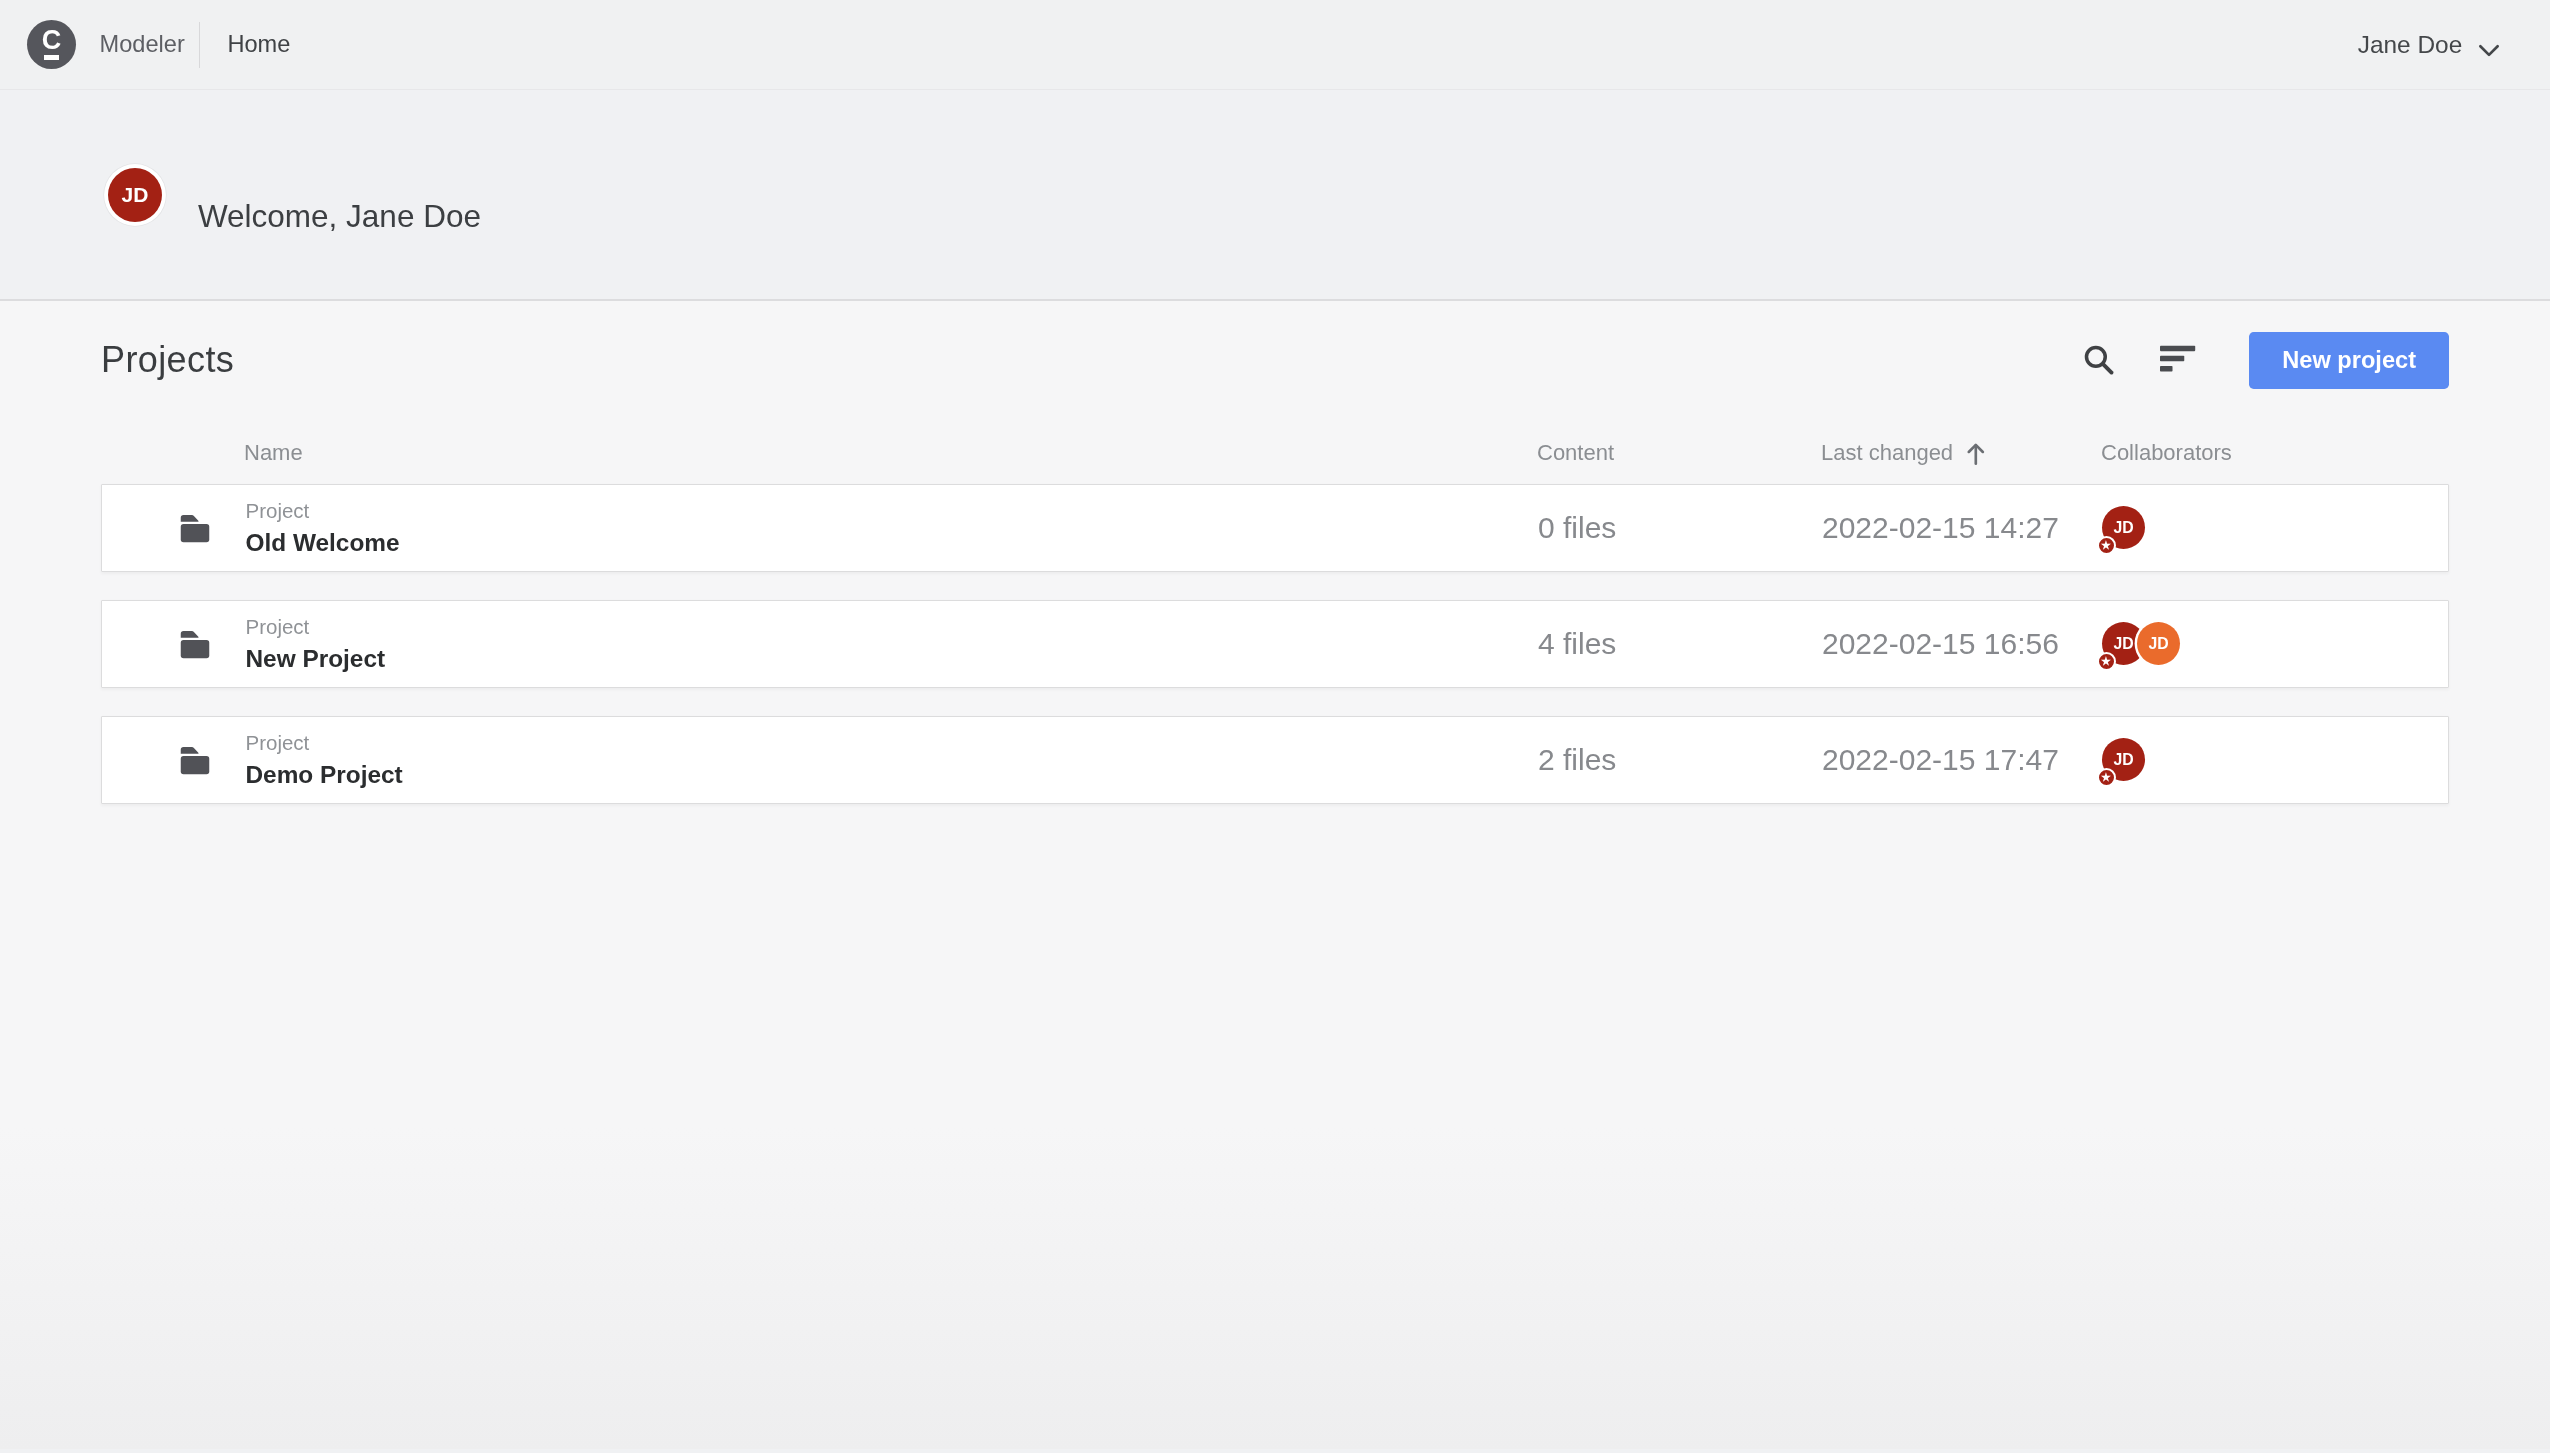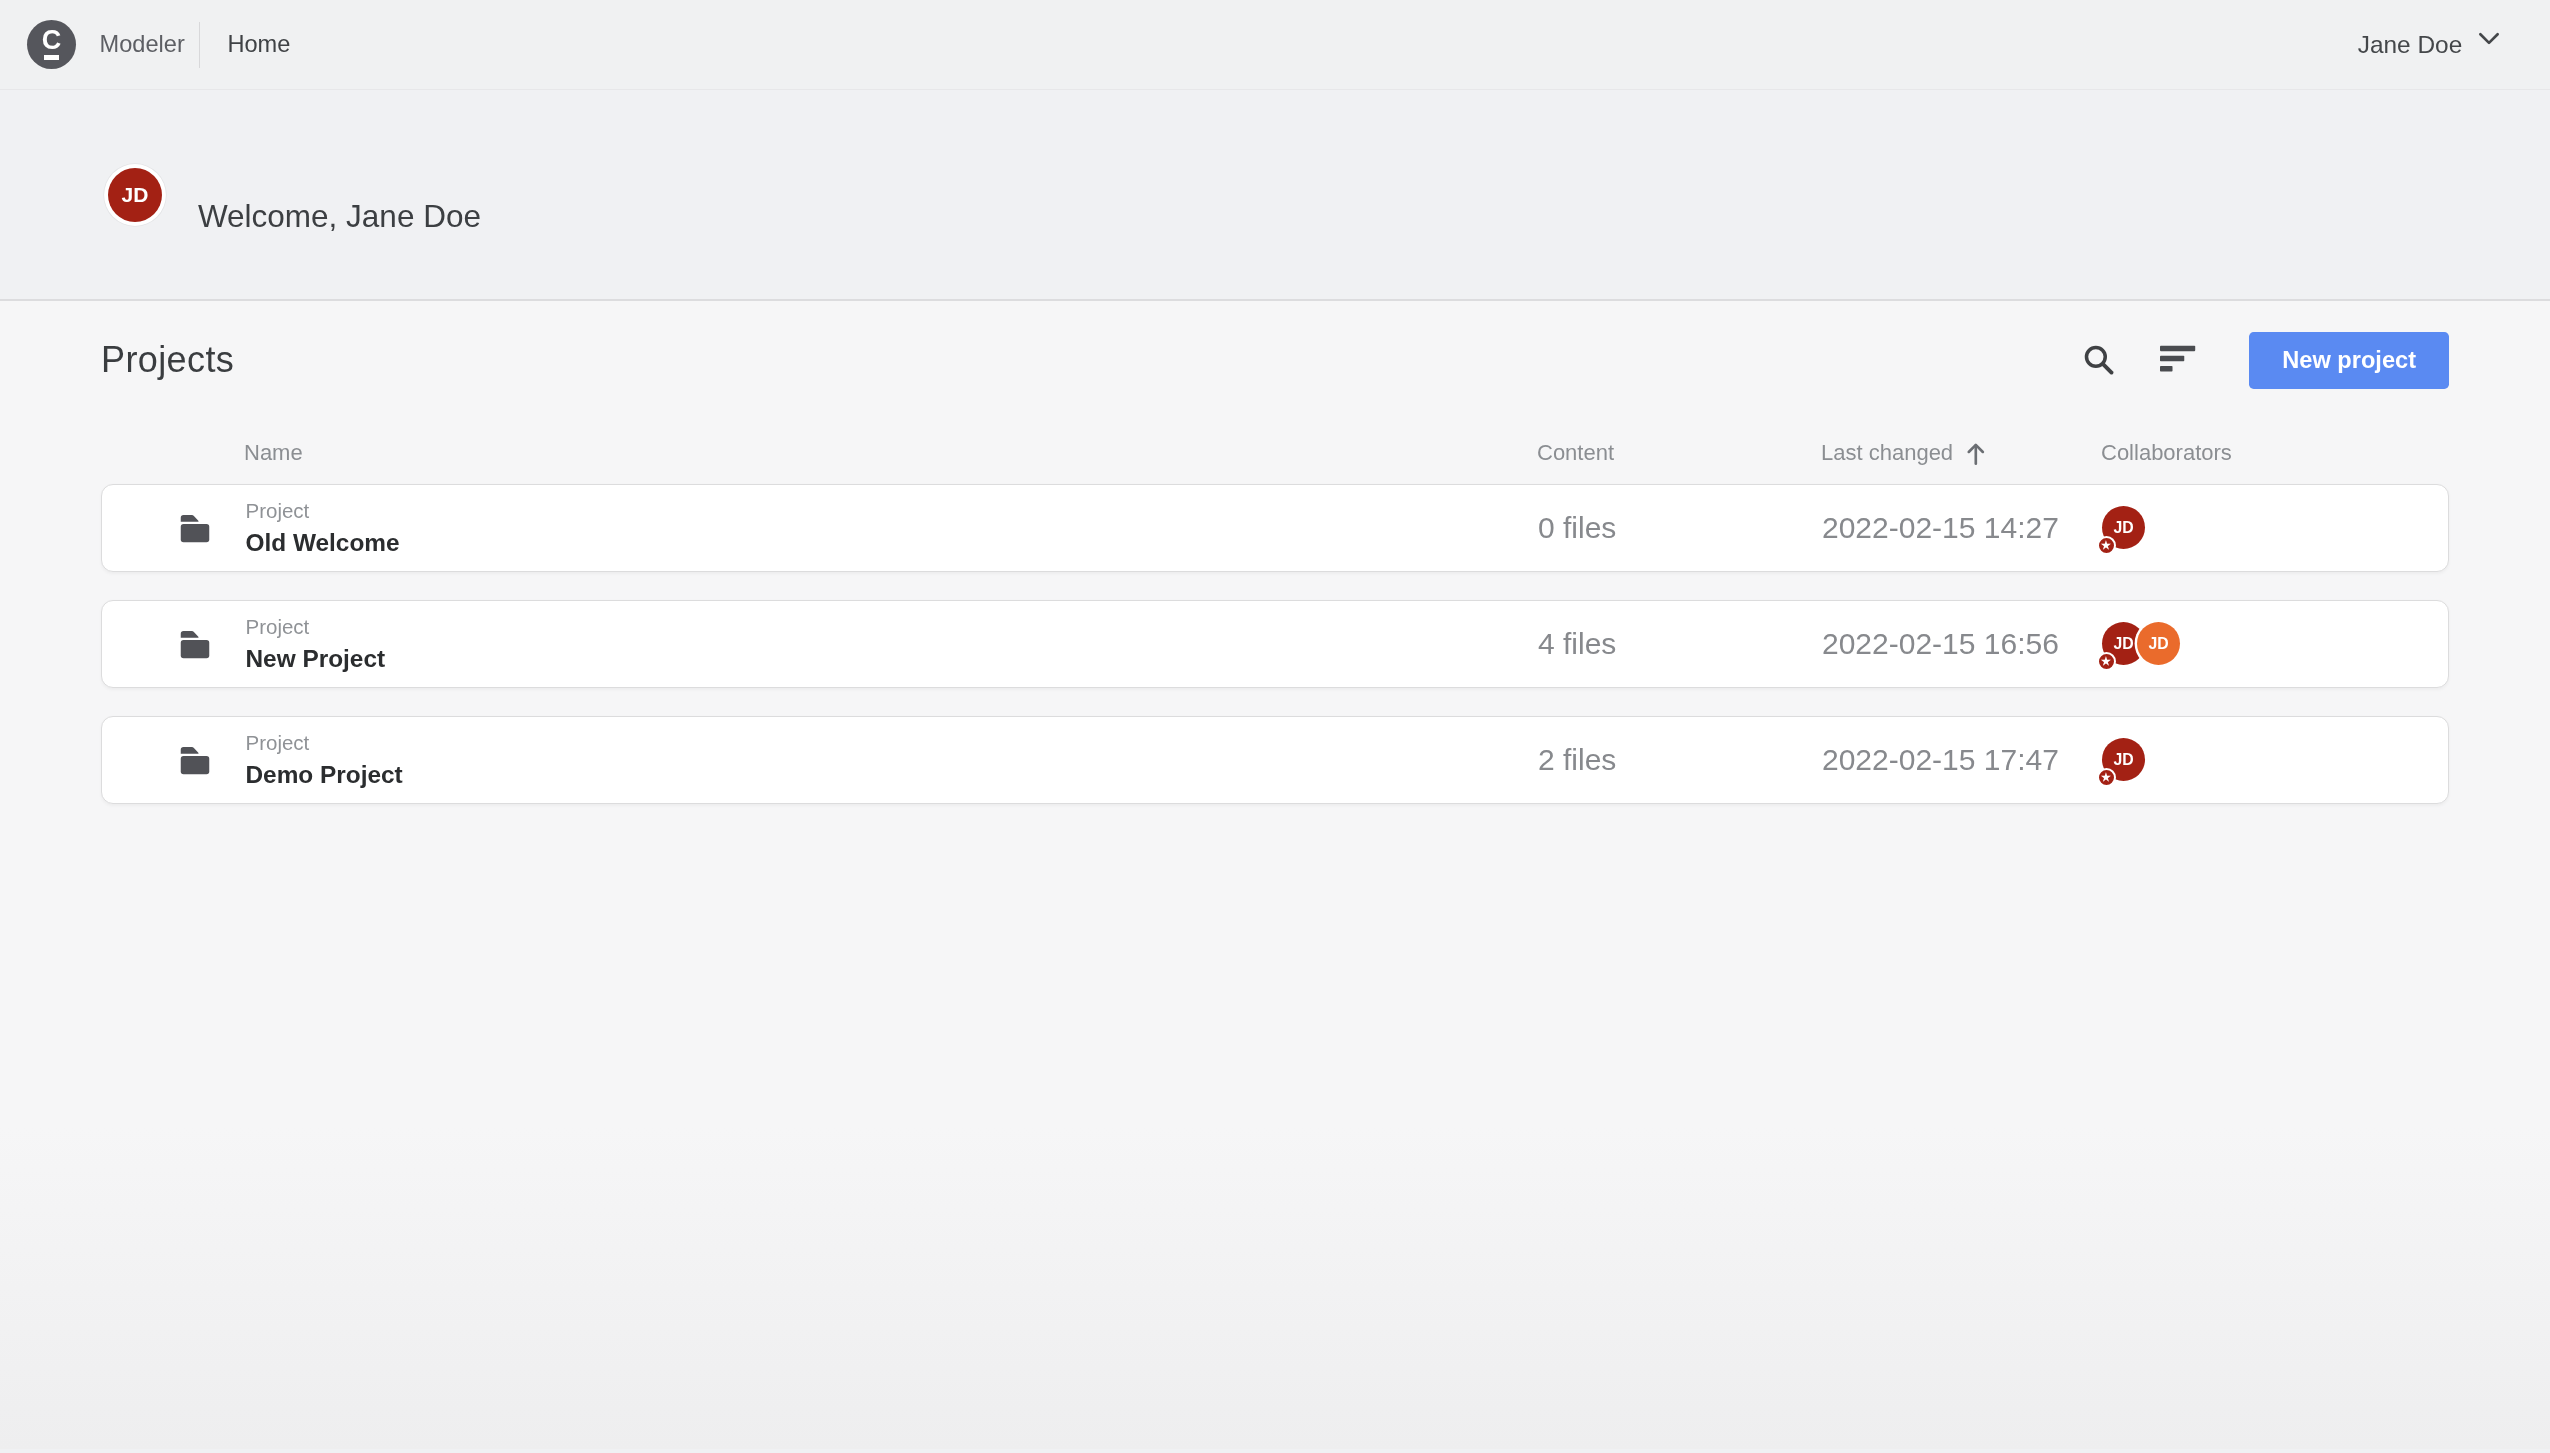--- a/index.html
+++ b/index.html
@@ -23,21 +23,21 @@
     background:var(--logo_gray,#55565c);
     display:flex; flex-direction:column; align-items:center; justify-content:center;
     color:#fff;
   }
   .logo-c { font-size:27px; font-weight:700; line-height:23.6px; }
   .logo-bar { width:15.8px; height:5.5px; background:#fff; margin-top:2.4px; }
   .nav-app { margin-left:23.6px; font-size:23.6px; color:#5d5f64; }
   .nav-divider { width:1.6px; height:46px; background:#d8d8da; margin:0 27px 0 14px; }
   .nav-home { font-size:23.6px; color:#3f4245; }
   .nav-spacer { flex:1; }
-  .nav-user { display:flex; align-items:flex-start; gap:15.8px; cursor:pointer; }
+  .nav-user { display:flex; align-items:flex-end; gap:15.8px; cursor:pointer; }
   .nav-user-name { font-size:24.4px; color:#44474a; }
   .chev { width:22px; height:15.8px; }
 
   
   .welcome {
     height:211px;
     background:#f0f1f3;
     border-bottom:2.4px solid #dcdcde;
     display:flex; align-items:center;
     padding-left:104px; gap:36px;
@@ -83,21 +83,21 @@
   .table-head .th { font-size:22px; color:#8b8e92; }
   .th-name { padding-left:143px; }
   .th-last { display:flex; align-items:center; gap:11px; }
   .sort-arrow { width:23.6px; height:25px; }
 
   .rows { margin-top:7.9px; display:flex; flex-direction:column; gap:28px; }
   .row-card {
     height:88px;
     background:#ffffff;
     border:0.8px solid #dcdcdd;
-    border-radius:12px;
+    border-radius:1px;
     box-shadow:0 1.6px 3.2px rgba(0,0,0,.04);
     cursor:pointer;
   }
   .cell-name { display:flex; align-items:center; padding-left:74px; }
   .folder-ic { width:38px; height:38px; flex:0 0 38px; }
   .name-block { margin-left:31.5px; display:flex; flex-direction:column; gap:5.5px; }
   .row-type { font-size:20.5px; color:#8f9296; }
   .row-name { font-size:24.4px; font-weight:700; color:#2b2d2f; }
   .cell-text { font-size:30px; color:#87898d; }
 

